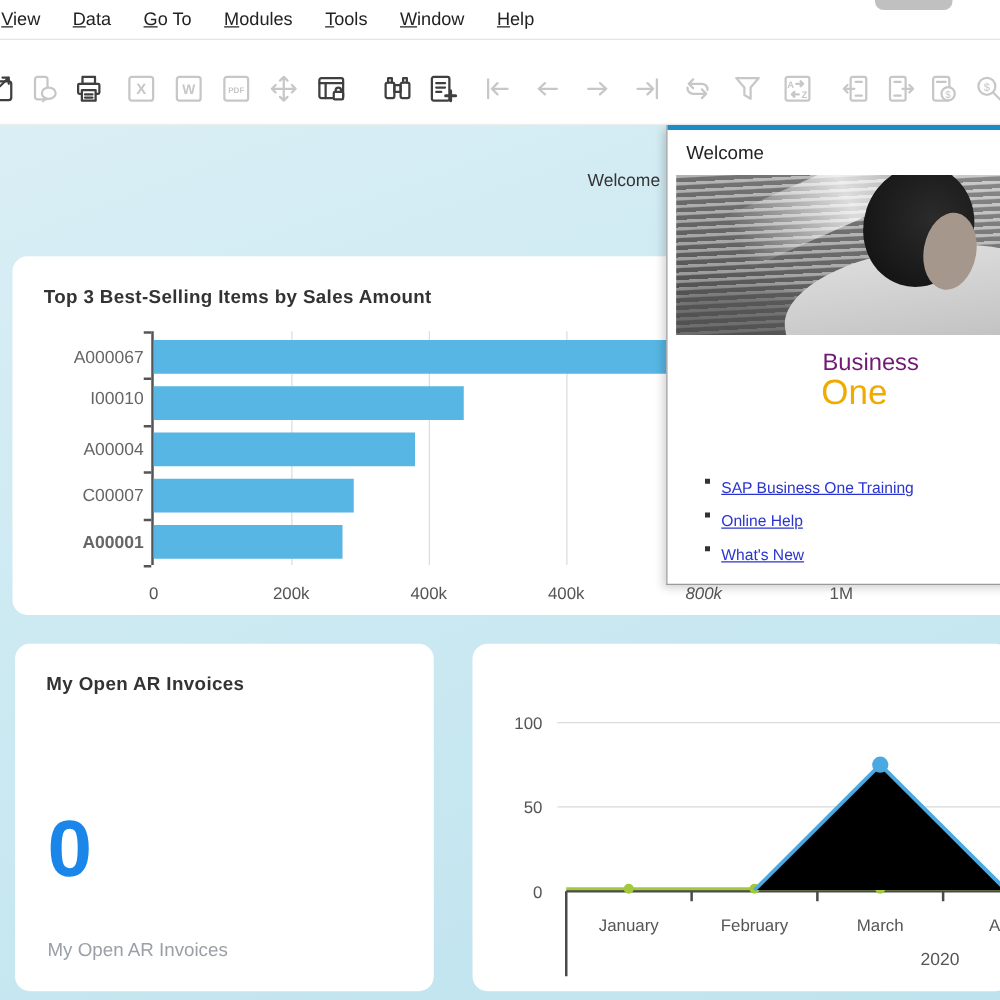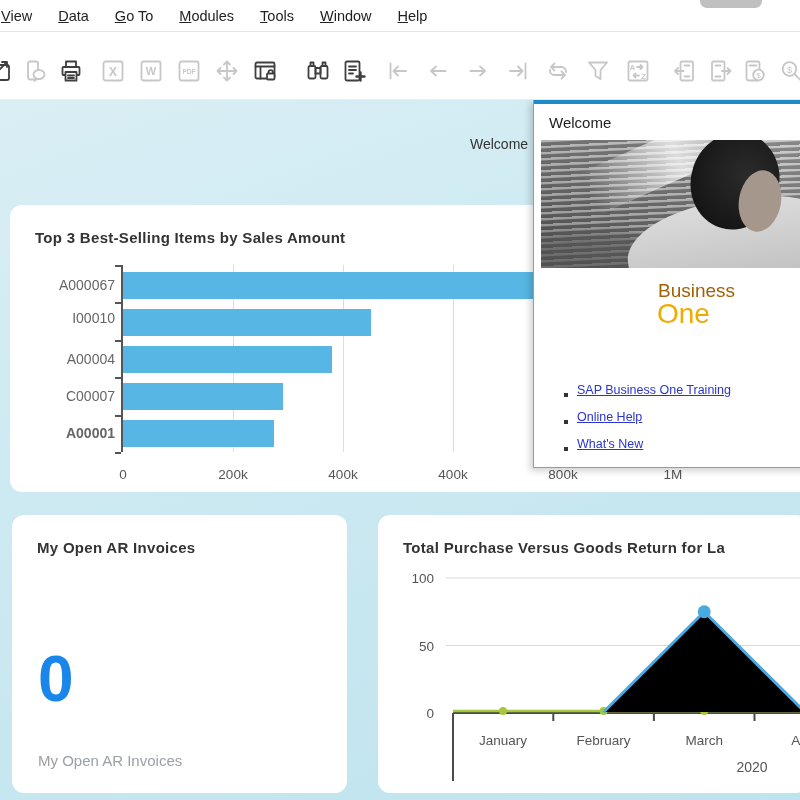--- a/index.html
+++ b/index.html
@@ -63,24 +63,24 @@
          opacity:.6;border-radius:40%;filter:blur(6px)}
   .photo .hair{position:absolute;left:150px;top:-8px;width:88px;height:98px;border-radius:55%;
          transform:rotate(18deg);background:radial-gradient(circle at 60% 40%,#2b2b2b,#0e0e0e)}
   .photo .face{position:absolute;left:198px;top:30px;width:42px;height:62px;border-radius:50%;
          transform:rotate(10deg);background:#a5978c}
   .photo .shoulder{position:absolute;left:86px;top:60px;width:210px;height:95px;
          border-radius:50% 40% 0 0;transform:rotate(-8deg);
          background:linear-gradient(180deg,#dcdcdc,#bdbdbd)}
   .logo-sap{position:absolute;left:30px;top:176px;font-size:40px;font-weight:bold;font-style:italic;
             color:#979ba0;letter-spacing:-2px;line-height:1}
-  .logo-business{position:absolute;left:124px;top:181px;font-size:19px;color:#a16207;line-height:1}
+  .logo-business{position:absolute;left:124px;top:181px;font-size:19px;color:#701a75;line-height:1}
   .logo-one{position:absolute;left:123px;top:200px;font-size:28px;font-weight:normal;color:#f0ab00;line-height:1}
   .links{position:absolute;left:30px;top:283px}
-  .link-row{display:flex;align-items:flex-end;margin-bottom:13px}
+  .link-row{display:flex;align-items:flex-start;margin-bottom:13px}
   .bullet{width:4px;height:4px;background:#333;margin-right:9px;flex:none}
   .link{font-size:12.5px;color:#2a35cf;text-decoration:underline;white-space:nowrap;cursor:pointer}
 </style>
 </head>
 <body>
 
 <div class="screen">
 
   <div class="menubar">
       <span class="menu-item"><u>V</u>iew</span>
@@ -198,21 +198,21 @@
       <div class="panel-title">Top 3 Best-Selling Items by Sales Amount</div>
       <div id="barChart" style="position:absolute;inset:0">
           <div class="bc-tick" style="left: 83px; width: 60px; top: 262px;">0</div>
           <div class="bc-grid" style="left: 223px; top: 60px; height: 187px;"></div>
           <div class="bc-tick" style="left: 193px; width: 60px; top: 262px;">200k</div>
           <div class="bc-grid" style="left: 333px; top: 60px; height: 187px;"></div>
           <div class="bc-tick" style="left: 303px; width: 60px; top: 262px;">400k</div>
           <div class="bc-grid" style="left: 443px; top: 60px; height: 187px;"></div>
           <div class="bc-tick" style="left: 413px; width: 60px; top: 262px;">400k</div>
           <div class="bc-grid" style="left: 553px; top: 60px; height: 187px;"></div>
-          <div class="bc-tick" style="left: 523px; width: 60px; top: 262px;">800k</div>
+          <div class="bc-tick" style="left: 523px; width: 60px; top: 262px; font-style: italic;">800k</div>
           <div class="bc-grid" style="left: 663px; top: 60px; height: 187px;"></div>
           <div class="bc-tick" style="left: 633px; width: 60px; top: 262px;">1M</div>
           <div class="bc-axis" style="left: 111px; top: 60px; width: 2px; height: 187px;"></div>
           <div class="bc-axis" style="left: 105px; top: 60px; width: 6px; height: 2px;"></div>
           <div class="bc-axis" style="left: 105px; top: 97.4px; width: 6px; height: 2px;"></div>
           <div class="bc-axis" style="left: 105px; top: 134.8px; width: 6px; height: 2px;"></div>
           <div class="bc-axis" style="left: 105px; top: 172.2px; width: 6px; height: 2px;"></div>
           <div class="bc-axis" style="left: 105px; top: 209.6px; width: 6px; height: 2px;"></div>
           <div class="bc-axis" style="left: 105px; top: 247px; width: 6px; height: 2px;"></div>
           <div class="bc-label" style="left: 0px; width: 105px; top: 72px;">A000067</div>
@@ -228,21 +228,20 @@
         </div>
     </div>
 
     <div class="panel" id="kpiPanel">
       <div class="panel-title">My Open AR Invoices</div>
       <div class="kpi-value">0</div>
       <div class="kpi-caption">My Open AR Invoices</div>
     </div>
 
     <div class="panel" id="linePanel">
-      <div class="panel-title">Total Purchase Versus Goods Return for La</div>
       <svg id="lineChart" width="430" height="278" style="position:absolute;left:0;top:0">
           <text x="56" y="203" text-anchor="end" fill="#555" font-size="13.5">0</text>
           <line x1="68" y1="130.5" x2="430" y2="130.5" stroke="#d9d9d9" stroke-width="1"></line>
           <text x="56" y="135.5" text-anchor="end" fill="#555" font-size="13.5">50</text>
           <line x1="68" y1="63" x2="430" y2="63" stroke="#d9d9d9" stroke-width="1"></line>
           <text x="56" y="68" text-anchor="end" fill="#555" font-size="13.5">100</text>
           <line x1="75" y1="198" x2="430" y2="198" stroke="#4a4a4a" stroke-width="2"></line>
           <line x1="75" y1="198" x2="75" y2="266" stroke="#4a4a4a" stroke-width="2"></line>
           <line x1="175.3" y1="198" x2="175.3" y2="206" stroke="#4a4a4a" stroke-width="2"></line>
           <line x1="275.9" y1="198" x2="275.9" y2="206" stroke="#4a4a4a" stroke-width="2"></line>

